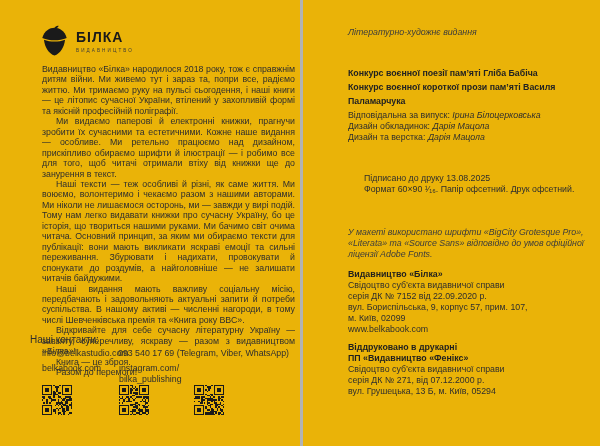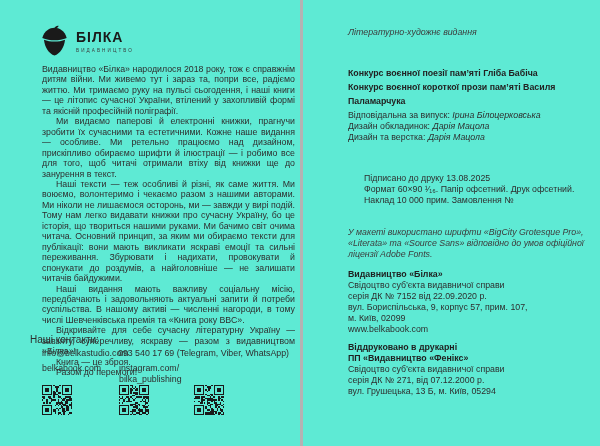--- a/index.html
+++ b/index.html
@@ -1,18 +1,18 @@
 <!DOCTYPE html>
 <html><head>
 <meta charset="utf-8">
 <style>
   * { margin:0; padding:0; box-sizing:border-box; }
   html,body { background:#e9e9e9; }
   .spread {
-    position:relative; width:600px; height:446px; background:#5eead4;
+    position:relative; width:600px; height:446px; background:#eab308;
     font-family:"Liberation Sans", sans-serif; color:#2e2e2e; overflow:hidden;
     margin:0 auto;
   }
   .divider { position:absolute; left:300px; top:0; width:3px; height:446px; background:#b3b3b3; }
 
   
   .page-left { position:absolute; left:0; top:0; width:300px; height:446px; }
   .logo { position:absolute; left:41px; top:25px; display:flex; align-items:center; gap:8px; }
   .logo-brand { font-size:14px; font-weight:bold; color:#1a1a1a; letter-spacing:1px; }
   .logo-tagline { font-size:4.6px; letter-spacing:2.1px; color:#3a3a3a; margin-top:3px; }
@@ -504,21 +504,20 @@
 
     <div class="credits">
       <div><span>Відповідальна за випуск: </span><span class="name">Ірина Білоцерковська</span></div>
       <div><span>Дизайн обкладинок: </span><span class="name">Дарія Мацола</span></div>
       <div><span>Дизайн та верстка: </span><span class="name">Дарія Мацола</span></div>
     </div>
 
     <div class="print-info">
       <div>Підписано до друку 13.08.2025</div>
       <div>Формат 60×90 ¹⁄₁₆. Папір офсетний. Друк офсетний.</div>
-      <div>Наклад 10 000 прим. Замовлення №</div>
     </div>
 
     <div class="fonts-note">У макеті використано шрифти «BigCity Grotesque Pro», «Literata» та «Source Sans» відповідно до умов офіційної ліцензії Adobe Fonts.</div>
 
     <div class="publisher">
       <div class="bold">Видавництво «Білка»</div>
       <div>Свідоцтво суб’єкта видавничої справи</div>
       <div>серія ДК № 7152 від 22.09.2020 р.</div>
       <div>вул. Бориспільська, 9, корпус 57, прим. 107,</div>
       <div>м. Київ, 02099</div>

